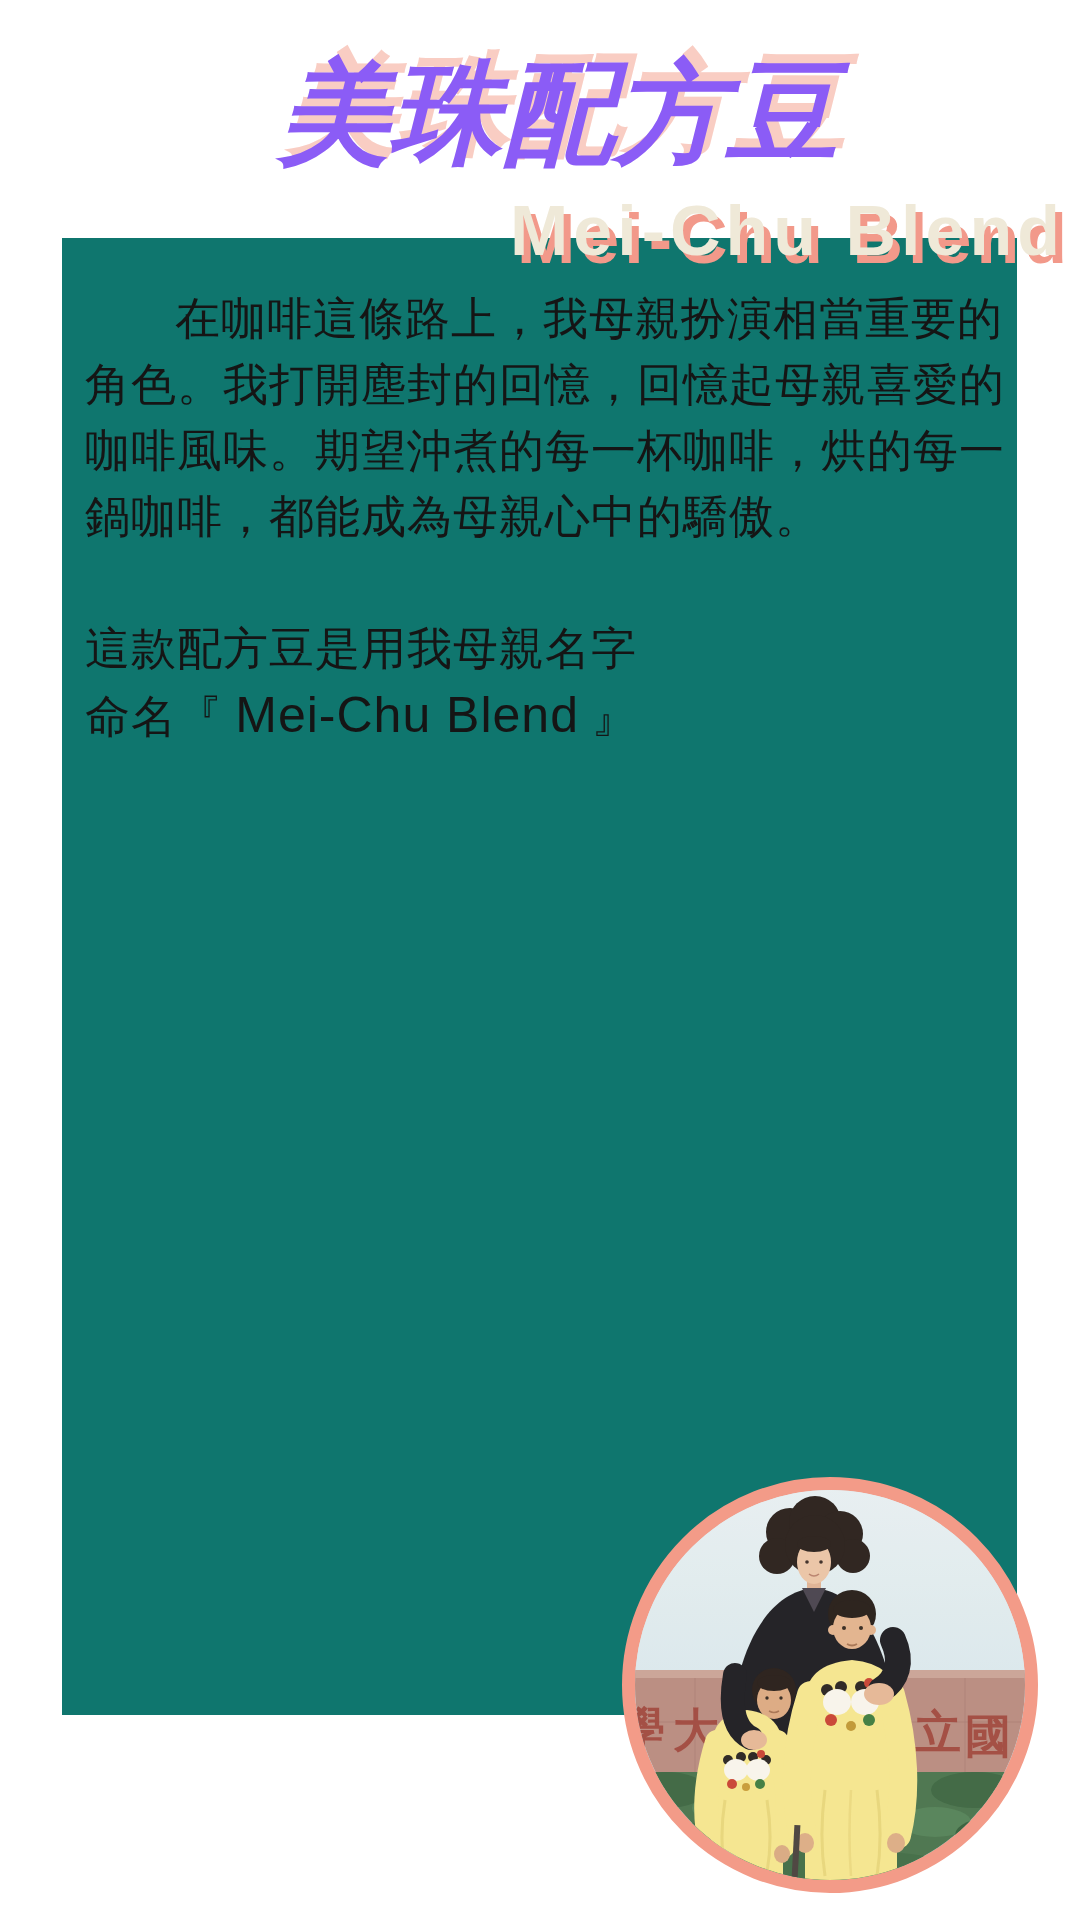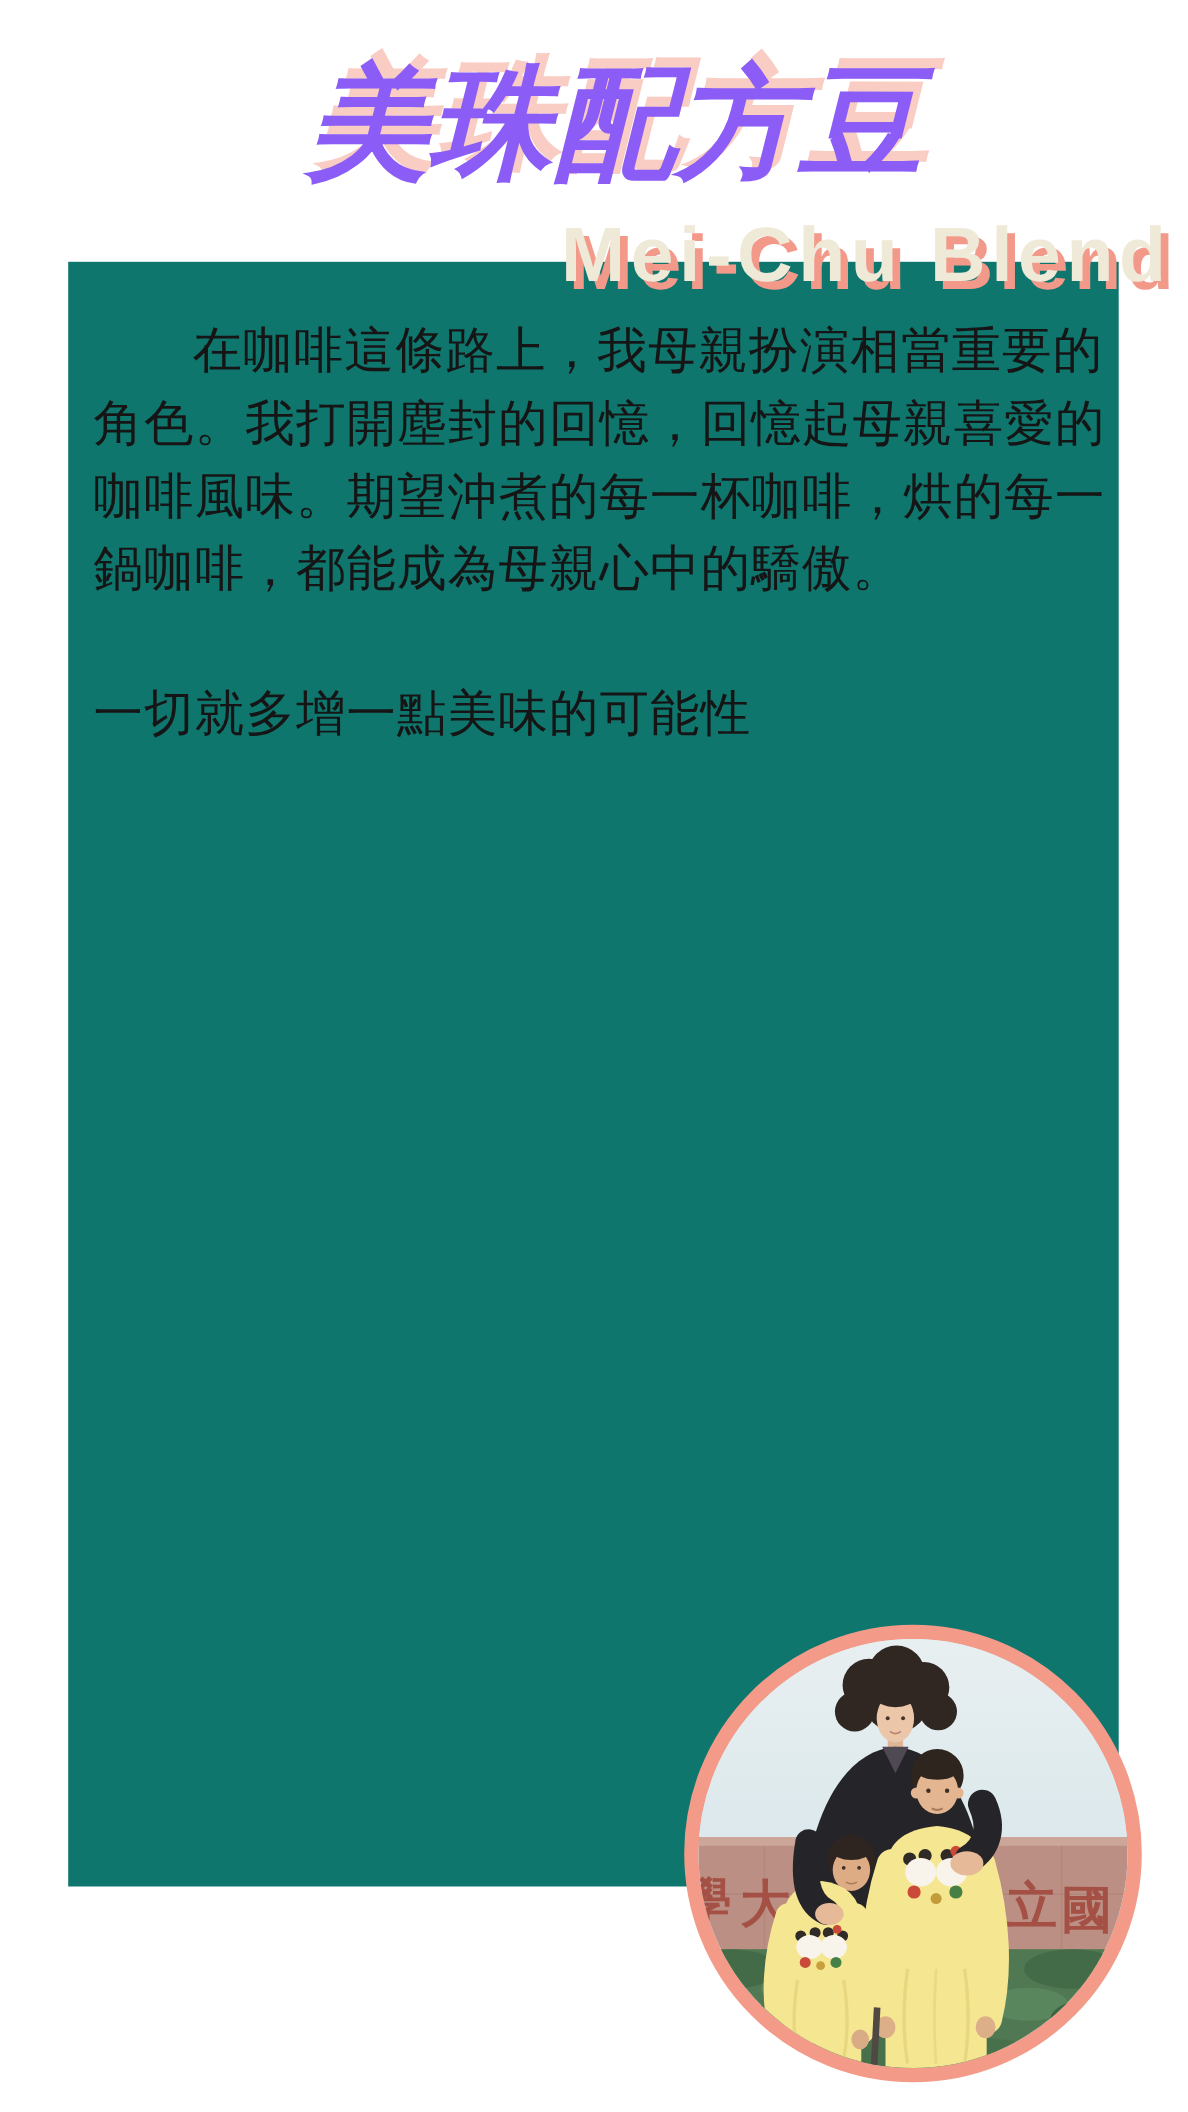--- a/index.html
+++ b/index.html
@@ -94,21 +94,22 @@
 
   <div class="subtitle">Mei-Chu Blend</div>
 
   <div class="pink-box">
     <div class="text-area">
       <p class="para">在咖啡這條路上，我母親扮演相當重要的
 角色。我打開塵封的回憶，回憶起母親喜愛的
 咖啡風味。期望沖煮的每一杯咖啡，烘的每一
 鍋咖啡，都能成為母親心中的驕傲。</p>
       <div class="para4">
-        <div class="p4-line">一切就多增一點美味的可能性</div>
+        <div class="p4-line">這款配方豆是用我母親名字</div>
+        <div class="p4-line"><span>命名『 </span><span class="latin">Mei-Chu Blend</span><span> 』</span></div>
       </div>
     </div>
   </div>
 
   <div class="photo-wrap">
     <svg width="390" height="390" viewBox="0 0 390 390">
       <defs>
         <linearGradient id="sky" x1="0" y1="0" x2="0" y2="1">
           <stop offset="0" stop-color="#e7eff1"></stop>
           <stop offset="0.55" stop-color="#d9e6ea"></stop>

